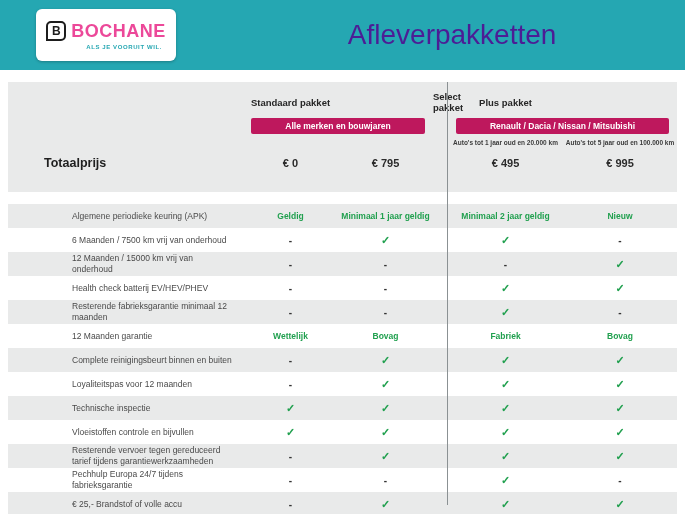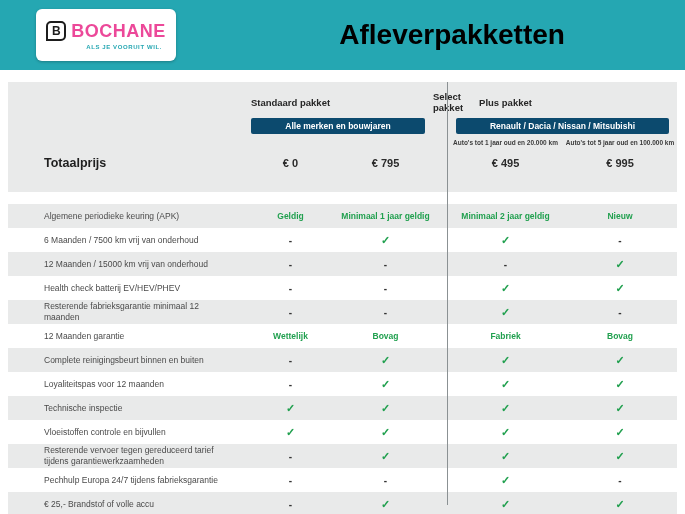--- a/index.html
+++ b/index.html
@@ -35,21 +35,21 @@
     font-weight: bold; font-size: 12px; color: #1d1d1d;
   }
   .brand { font-size: 18px; font-weight: bold; color: #ec4899; letter-spacing: 0.5px; }
   .tagline {
     font-size: 6px; color: #25a7b2; font-weight: bold;
     letter-spacing: 0.6px; margin-top: 2px; align-self: flex-end; margin-right: 14px;
   }
   .title {
     position: absolute; left: 66%; top: 50%;
     transform: translate(-50%, -50%);
-    color: #000000; font-size: 28px; font-weight: bold;
+    color: #4c1d95; font-size: 28px; font-weight: normal;
     white-space: nowrap;
   }
 
   
   .grid {
     display: grid;
     grid-template-columns: 235px 95px 95px 15px 115px 114px;
     align-items: center;
   }
   .cell { text-align: center; }
@@ -57,37 +57,37 @@
 
   
   .band {
     margin: 12px 8px 0 8px;
     background: #e9eaea;
     padding: 7px 0 16px 0;
   }
   .colheads .head { font-size: 9.5px; font-weight: bold; color: #262626; padding: 2px 0; }
   .badges { margin-top: 3px; }
   .badge {
-    background: #0c4a6e; color: #ffffff;
+    background: #be185d; color: #ffffff;
     font-size: 8.5px; font-weight: bold;
     text-align: center; padding: 3px 4px;
     border-radius: 2px; margin: 0 8px;
     white-space: nowrap; overflow: hidden;
   }
   .subnotes { margin-top: 3px; min-height: 10px; }
   .subnote { font-size: 6.5px; font-weight: bold; color: #3c3c3c; text-align: center; }
   .totals { min-height: 27px; margin-top: 2px; }
   .total-label { font-size: 12.5px; font-weight: bold; color: #1f1f1f; }
   .total-value { font-size: 11px; font-weight: bold; color: #2b2b2b; }
 
   
   .rows { margin: 12px 8px 0 8px; }
   .row { min-height: 24px; background: #ffffff; }
   .row.alt { background: #e9eaea; }
-  .row .label { font-size: 8.5px; color: #4a4a4a; padding-right: 10px; line-height: 1.25; }
+  .row .label { font-size: 8.5px; color: #4a4a4a; padding-right: 10px; line-height: 1.25; margin-left: 28px; }
   .row .green-text { font-size: 8.5px; font-weight: bold; color: #21a04f; }
   .row .check { font-size: 11px; color: #21a04f; font-weight: bold; }
   .row .dash { font-size: 10px; color: #333333; font-weight: bold; }
 
   
   .divider {
     position: absolute;
     left: 447px; top: 82px;
     width: 1px; height: 423px;
     background: #8b9193;

